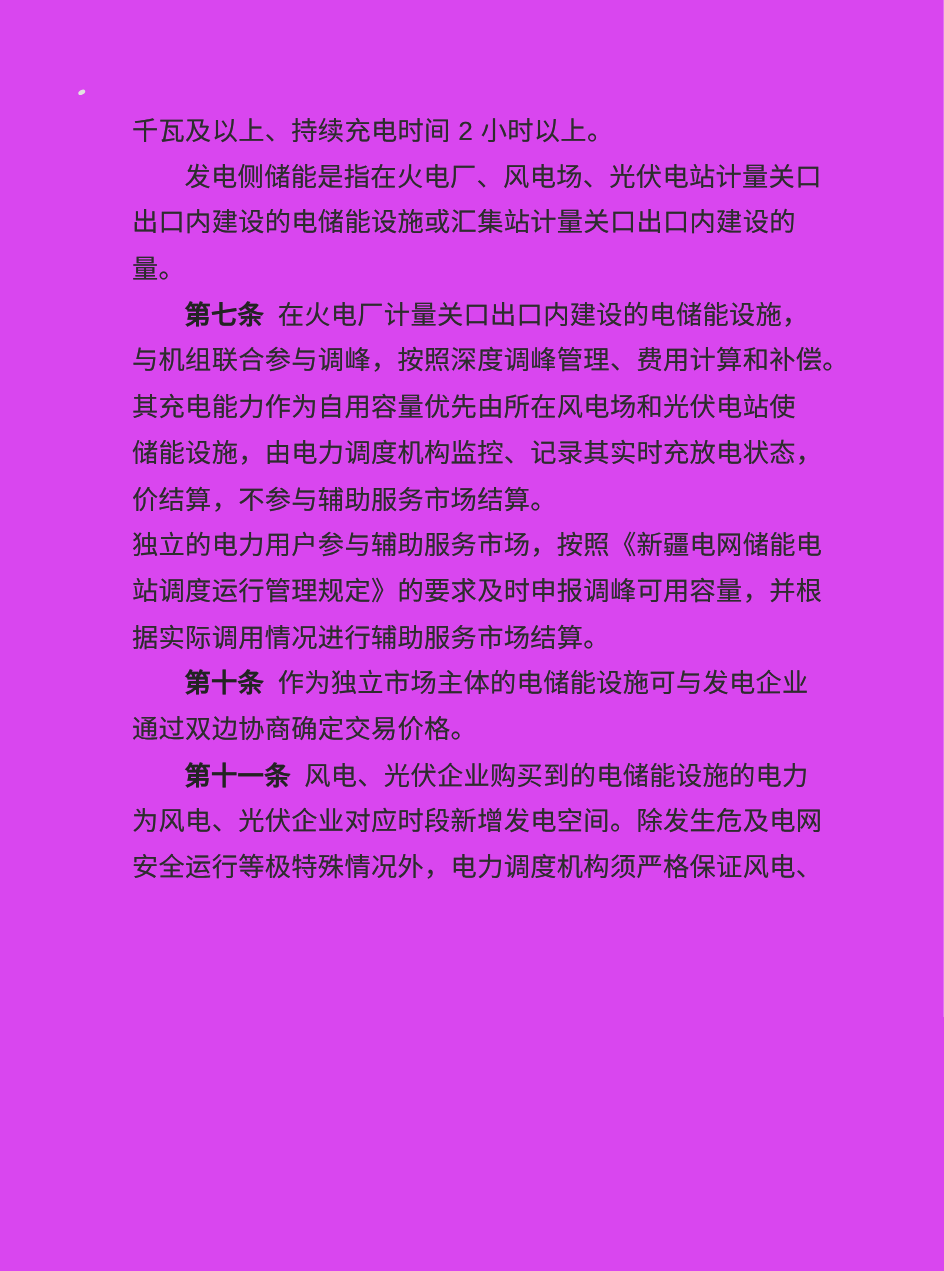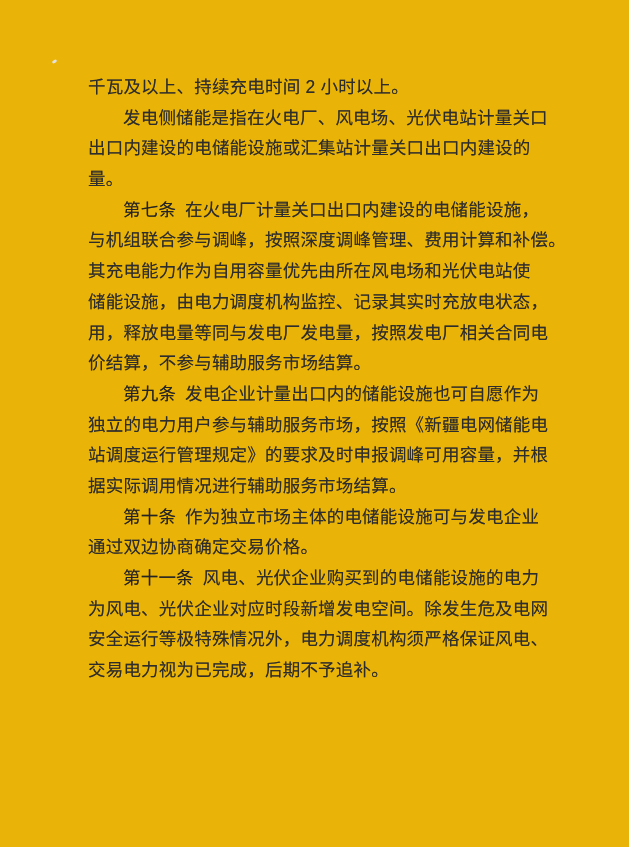--- a/index.html
+++ b/index.html
@@ -41,46 +41,43 @@
   }
   .line {
     height: 30.7px;
     line-height: 30.7px;
     white-space: nowrap;
   }
   .line.indent {
     padding-left: 35px;
   }
   .lead {
-    font-weight: 400;
+    font-weight: 700;
     color: #232323;
     margin-right: 9px;
     margin-top: 44px;
   }
 </style>
 </head>
 <body>
 
-<div class="page" style="background: #eab308;">
+<div class="page" style="background: #d946ef;">
   <div class="speck"></div>
   <div class="text-block" style="color: rgb(45, 45, 45);">
       <div class="line">千瓦及以上、持续充电时间 2 小时以上。</div>
       <div class="line indent">发电侧储能是指在火电厂、风电场、光伏电站计量关口</div>
       <div class="line">出口内建设的电储能设施或汇集站计量关口出口内建设的</div>
       <div class="line">量。</div>
       <div class="line indent"><span class="lead">第七条</span>在火电厂计量关口出口内建设的电储能设施，</div>
       <div class="line">与机组联合参与调峰，按照深度调峰管理、费用计算和补偿。</div>
       <div class="line">其充电能力作为自用容量优先由所在风电场和光伏电站使</div>
       <div class="line">储能设施，由电力调度机构监控、记录其实时充放电状态，</div>
-      <div class="line">用，释放电量等同与发电厂发电量，按照发电厂相关合同电</div>
       <div class="line">价结算，不参与辅助服务市场结算。</div>
-      <div class="line indent"><span class="lead">第九条</span>发电企业计量出口内的储能设施也可自愿作为</div>
       <div class="line">独立的电力用户参与辅助服务市场，按照《新疆电网储能电</div>
       <div class="line">站调度运行管理规定》的要求及时申报调峰可用容量，并根</div>
       <div class="line">据实际调用情况进行辅助服务市场结算。</div>
       <div class="line indent"><span class="lead">第十条</span>作为独立市场主体的电储能设施可与发电企业</div>
       <div class="line">通过双边协商确定交易价格。</div>
       <div class="line indent"><span class="lead">第十一条</span>风电、光伏企业购买到的电储能设施的电力</div>
       <div class="line">为风电、光伏企业对应时段新增发电空间。除发生危及电网</div>
       <div class="line">安全运行等极特殊情况外，电力调度机构须严格保证风电、</div>
-      <div class="line">交易电力视为已完成，后期不予追补。</div>
     </div>
 </div>
 
 </body></html>

